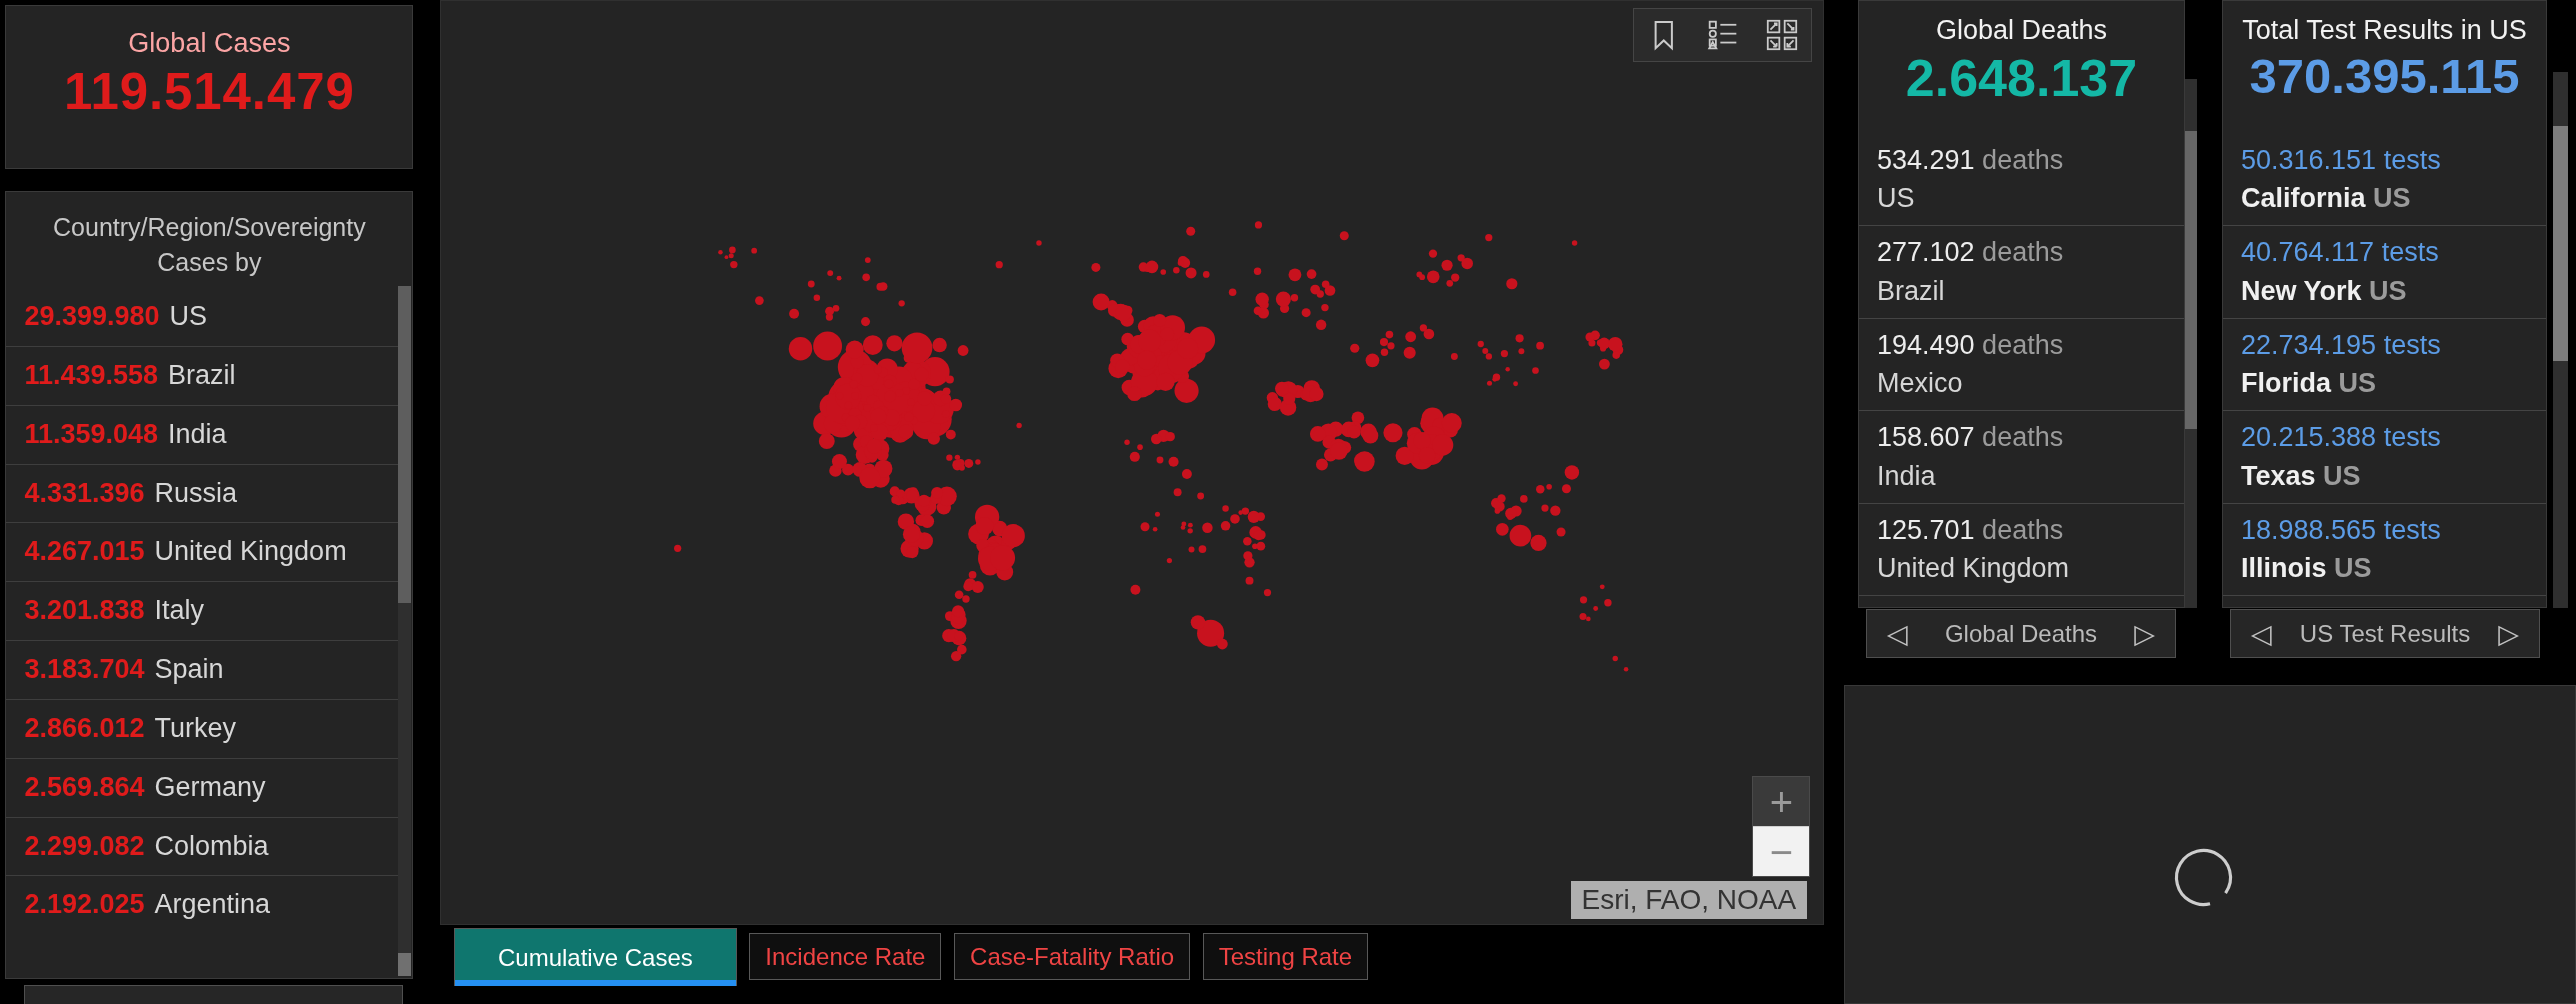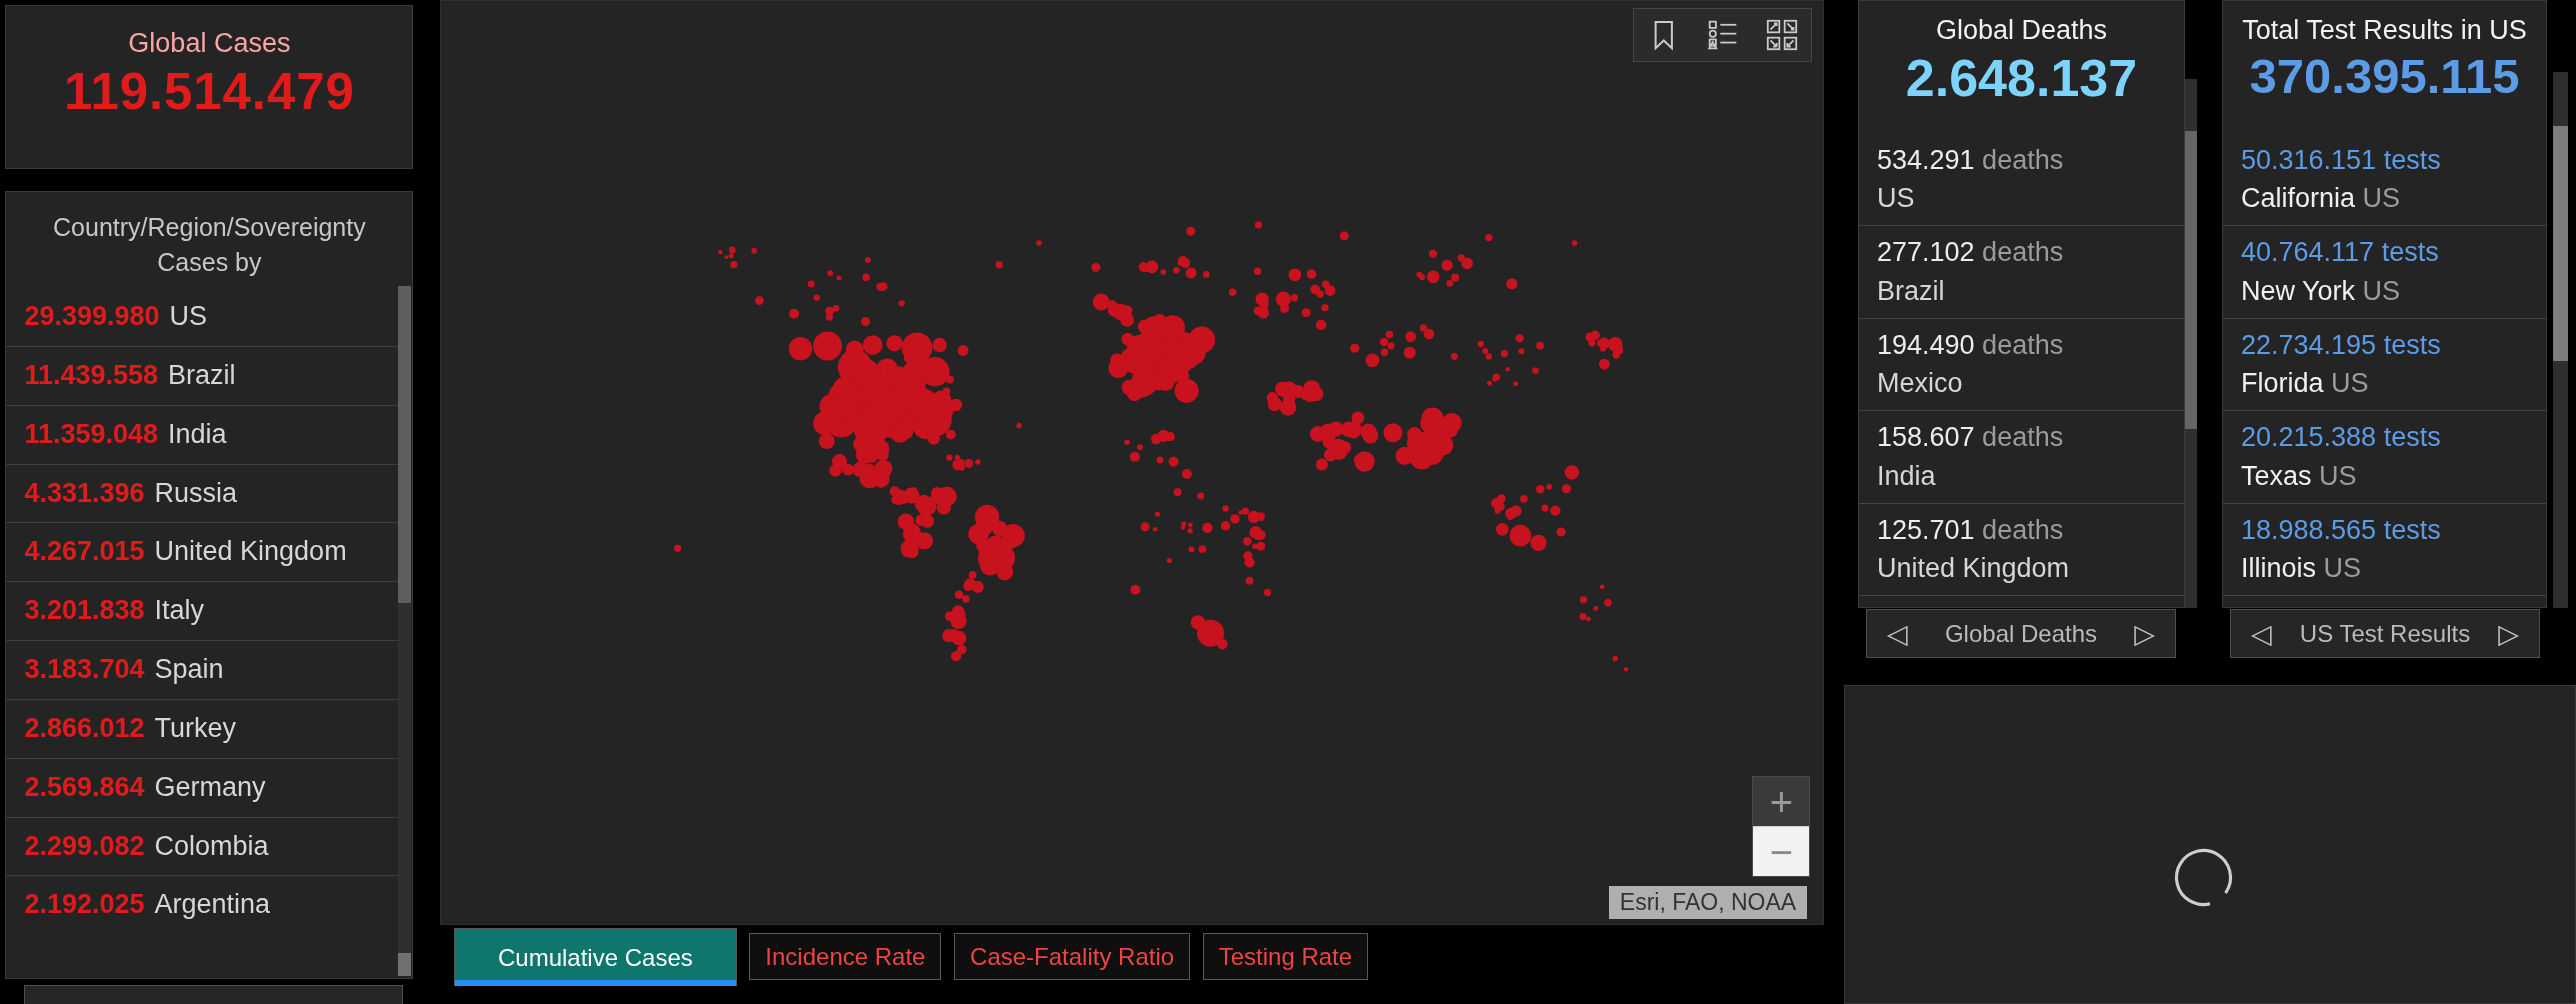--- a/index.html
+++ b/index.html
@@ -34,44 +34,44 @@
   #map-toolbar{position:absolute;top:7.2px;right:10.8px;width:179px;height:54px;background:#2b2b2b;
                border:1.8px solid #454545;box-sizing:border-box;display:flex;align-items:center;
                justify-content:space-around;}
   .tool-btn{width:47px;height:43px;display:flex;align-items:center;justify-content:center;}
   #zoom-ctl{position:absolute;right:12.6px;bottom:47px;width:58px;border:1.8px solid #4a4a4a;box-sizing:border-box;}
   .zbtn{width:100%;height:49px;display:flex;align-items:center;justify-content:center;
         font-size:40px;line-height:1;}
   #zoom-in{background:#3a3a3a;color:#9a9a9a;}
   #zoom-out{background:#f2f2f2;color:#8a8a8a;border-top:0.9px solid #d0d0d0;}
   #attribution{position:absolute;right:16px;bottom:5.4px;background:rgba(195,195,195,0.88);color:#333;
-               font-size:23px;padding:2.7px 10.8px;}
+               font-size:28px;padding:2.7px 10.8px;}
 
   
   #tabs-row{position:absolute;left:454px;top:928px;display:flex;align-items:flex-start;gap:12.6px;}
   .tab{box-sizing:border-box;border:1.8px solid #585858;font-size:24px;white-space:nowrap;
        display:flex;align-items:center;justify-content:center;}
   .tab.active{position:relative;height:58px;padding:0 43px;background:#0f766e;color:#fff;border-bottom:none;}
   .tab.active .underline{position:absolute;left:0;right:0;bottom:0;height:6.3px;background:#2590f2;}
   .tab.inactive{margin-top:5.4px;height:47px;padding:0 15px;background:#0f0f0f;color:#ef4444;}
 
   
   .rp-title{position:absolute;left:0;right:0;top:14.4px;text-align:center;font-size:27px;color:#f2f2f2;}
   .rp-value{position:absolute;left:0;right:0;top:47px;text-align:center;font-size:52px;font-weight:bold;}
-  #deaths-value{color:#7dd3fc;}
+  #deaths-value{color:#14b8a6;}
   #tests-value{color:#5c9ce6;font-size:49px;}
   .rp-rows{position:absolute;left:0;right:0;top:133px;bottom:0;overflow:hidden;}
   .drow{padding:10px 18px 9px;border-top:1.8px solid #444;}
   .drow:first-child{border-top:none;}
   .drow .l1{font-size:27px;line-height:1.25;}
   .drow .l2{font-size:27px;line-height:1.3;color:#d6d6d6;margin-top:3.6px;}
   .drow .dnum{color:#ededed;}
   .drow .dunit{color:#9b9b9b;}
   .trow .tnum,.trow .tunit{color:#5c9ce6;}
-  .trow .l2{color:#f0f0f0;}
+  .trow .l2{color:#f0f0f0;font-weight:bold;}
   .trow .tsuffix{color:#9b9b9b;}
 
   
   #loading-panel{left:1844px;top:685px;width:732px;height:319px;border-color:#383838;}
   #spinner{position:absolute;left:327px;top:160px;}
 </style>
 </head>
 <body>
 
 <div class="stage">

